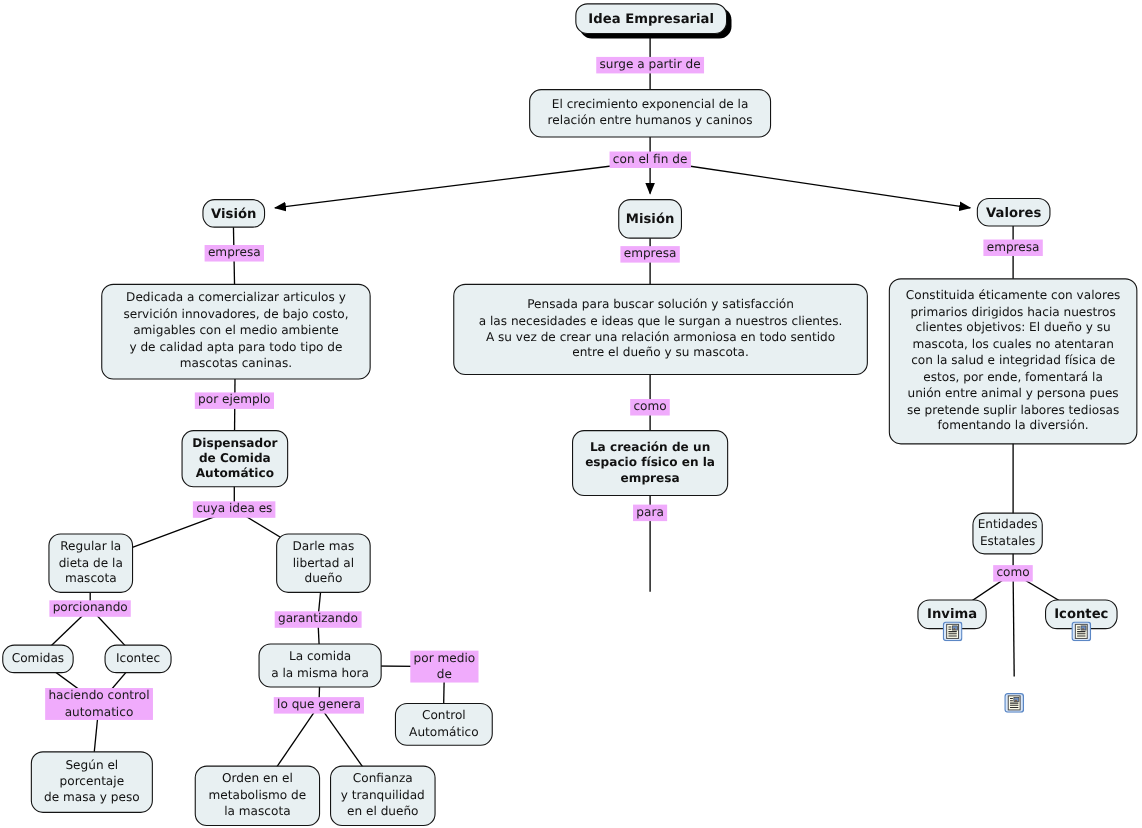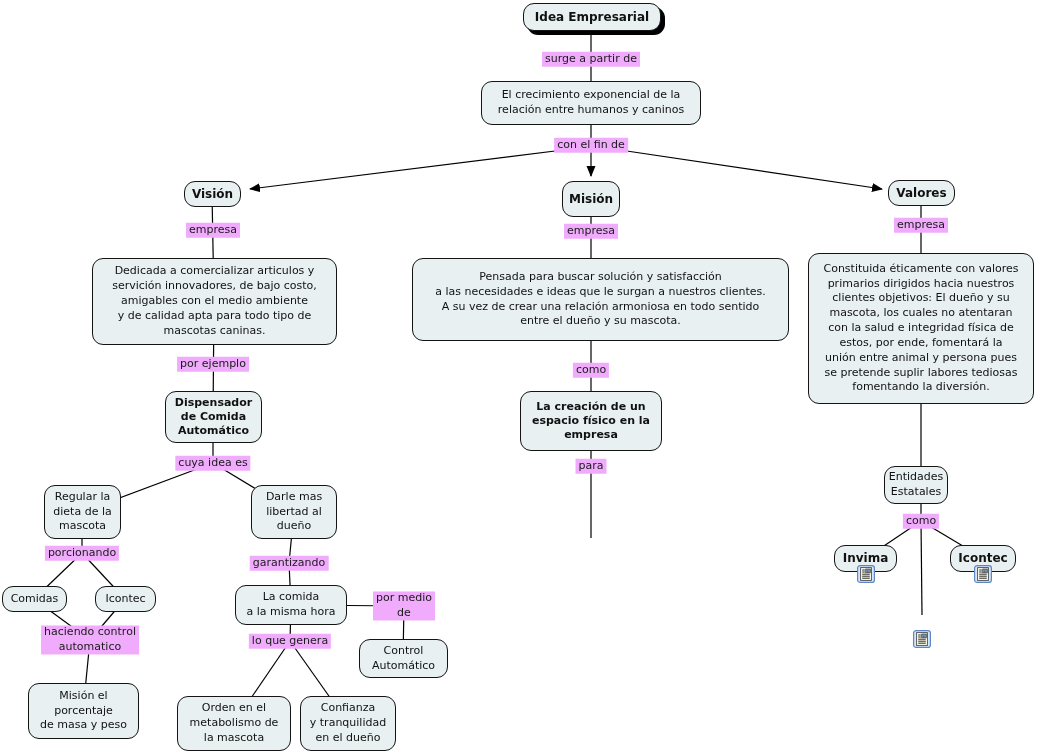--- a/index.html
+++ b/index.html
@@ -108,21 +108,21 @@
 de Comida
 Automático</div>
   <div class="node" style="left:44px;top:485px;width:77px;height:54px">Regular la
 dieta de la
 mascota</div>
   <div class="node" style="left:251px;top:485px;width:86px;height:54px">Darle mas
 libertad al
 dueño</div>
   <div class="node" style="left:2px;top:586px;width:65px;height:26px">Comidas</div>
   <div class="node" style="left:95px;top:586px;width:61px;height:26px">Icontec</div>
-  <div class="node" style="left:28px;top:683px;width:111px;height:56px">Misión el
+  <div class="node" style="left:28px;top:683px;width:111px;height:56px">Según el
 porcentaje
 de masa y peso</div>
   <div class="node" style="left:235px;top:585px;width:112px;height:40px">La comida
 a la misma hora</div>
   <div class="node" style="left:359px;top:639px;width:89px;height:39px">Control
 Automático</div>
   <div class="node" style="left:300px;top:696px;width:96px;height:55px">Confianza
 y tranquilidad
 en el dueño</div>
   <div class="node" style="left:177px;top:696px;width:114px;height:55px">Orden en el

